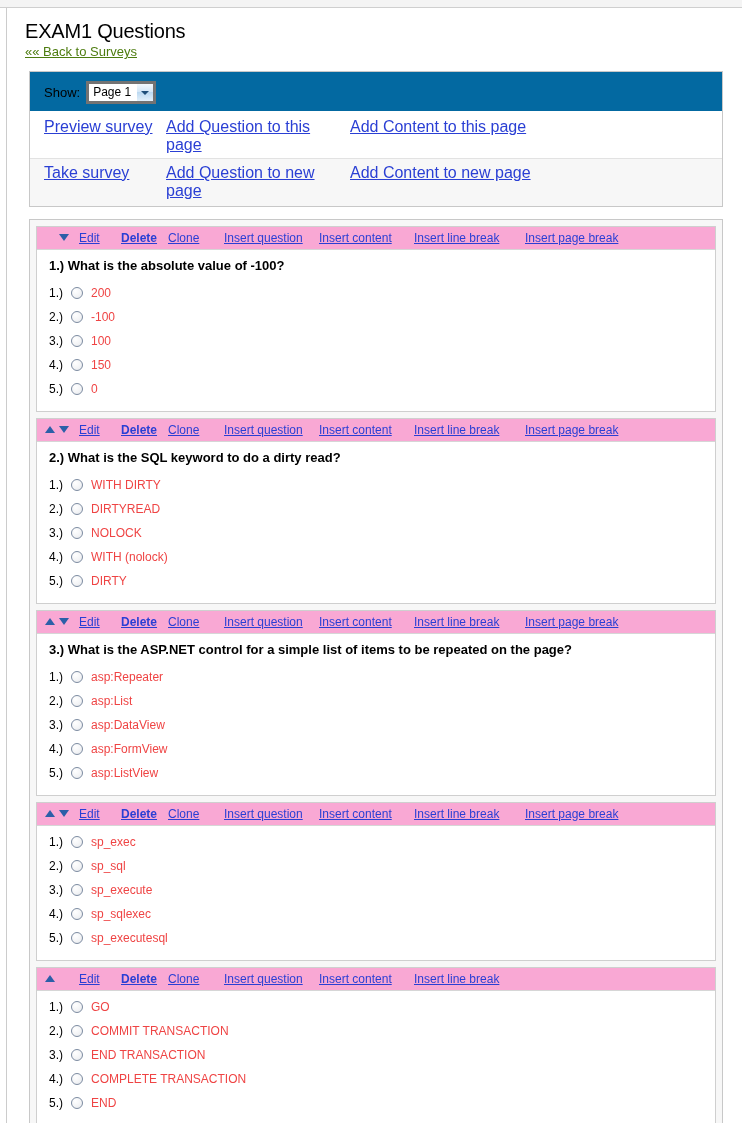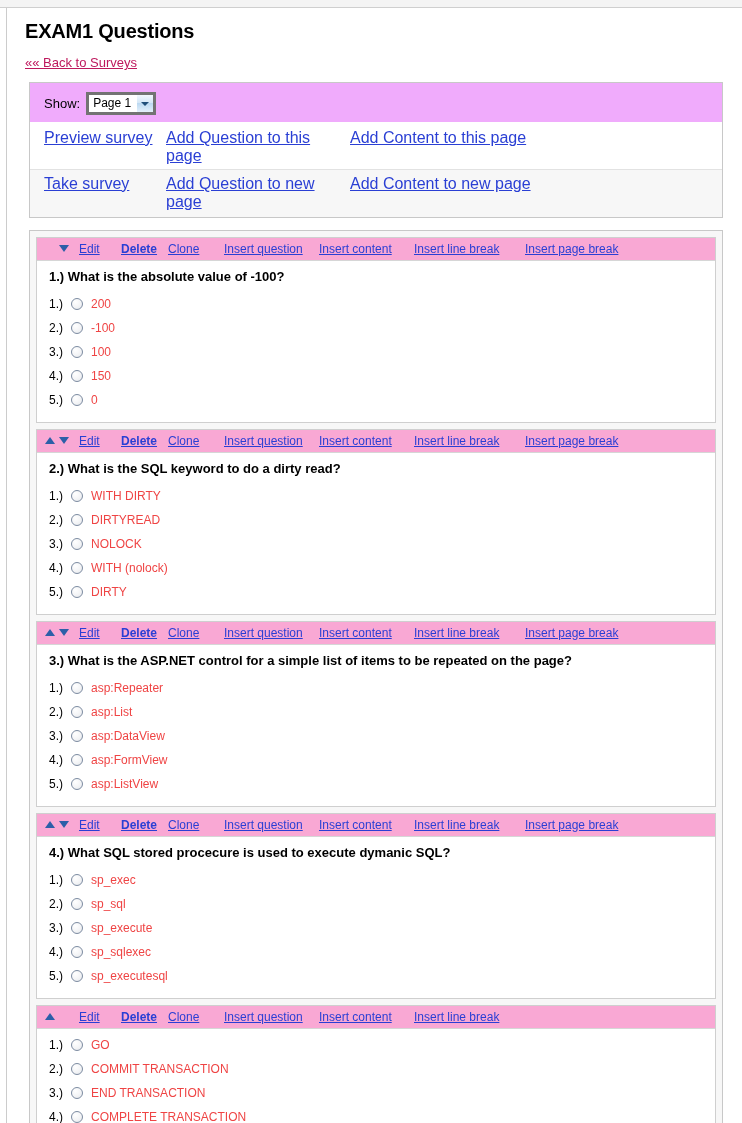--- a/index.html
+++ b/index.html
@@ -39,47 +39,47 @@
     box-sizing: border-box;
   }
 
   .inner {
     padding: 8px 10px 0 10px;
   }
 
   h1.page-title {
     font-family: "Liberation Sans", "DejaVu Sans", sans-serif;
     font-size: 20px;
-    font-weight: bold;
-    margin: 4px 0 12px 8px;
+    font-weight: normal;
+    margin: 4px 0 1px 8px;
     letter-spacing: -0.2px;
     color: #000;
   }
 
   a {
     color: #2a3fd4;
     text-decoration: underline;
   }
   a.backlink {
     display: inline-block;
     margin: 0 16px 0 8px;
     font-size: 13px;
-    color: #be185d;
+    color: #4d7c0f;
   }
 
   
   .toolbar-panel {
     margin: 12px 8px 0 12px;
     border: 1px solid #c8c8c8;
     background: #ffffff;
     box-sizing: border-box;
   }
   .toolbar-top {
     padding: 9px 0 7px 14px;
-    background: #f0abfc;
+    background: #0369a1;
     text-align: center;
   }
   .show-row {
     display: flex;
     align-items: center;
     gap: 6px;
     font-size: 13px;
   }
   .show-label { color: #000; }
 
@@ -400,21 +400,20 @@
               <span class="arrow-down"></span>
             </span>
             <span class="hdr-link hl-edit"><a href="#">Edit</a></span>
             <span class="hdr-link hl-delete"><a href="#">Delete</a></span>
             <span class="hdr-link hl-clone"><a href="#">Clone</a></span>
             <span class="hdr-link hl-insq"><a href="#">Insert question</a></span>
             <span class="hdr-link hl-insc"><a href="#">Insert content</a></span>
             <span class="hdr-link hl-inslb"><a href="#">Insert line break</a></span>
             <span class="hdr-link hl-inspb"><a href="#">Insert page break</a></span>
           </div>
-          <div class="q-title">4.) What SQL stored procecure is used to execute dymanic SQL?</div>
           <div class="answers">
             <div class="ans-row">
               <span class="ans-num">1.)</span>
               <span class="radio"></span>
               <span class="ans-text">sp_exec</span>
             </div>
             <div class="ans-row">
               <span class="ans-num">2.)</span>
               <span class="radio"></span>
               <span class="ans-text">sp_sql</span>

